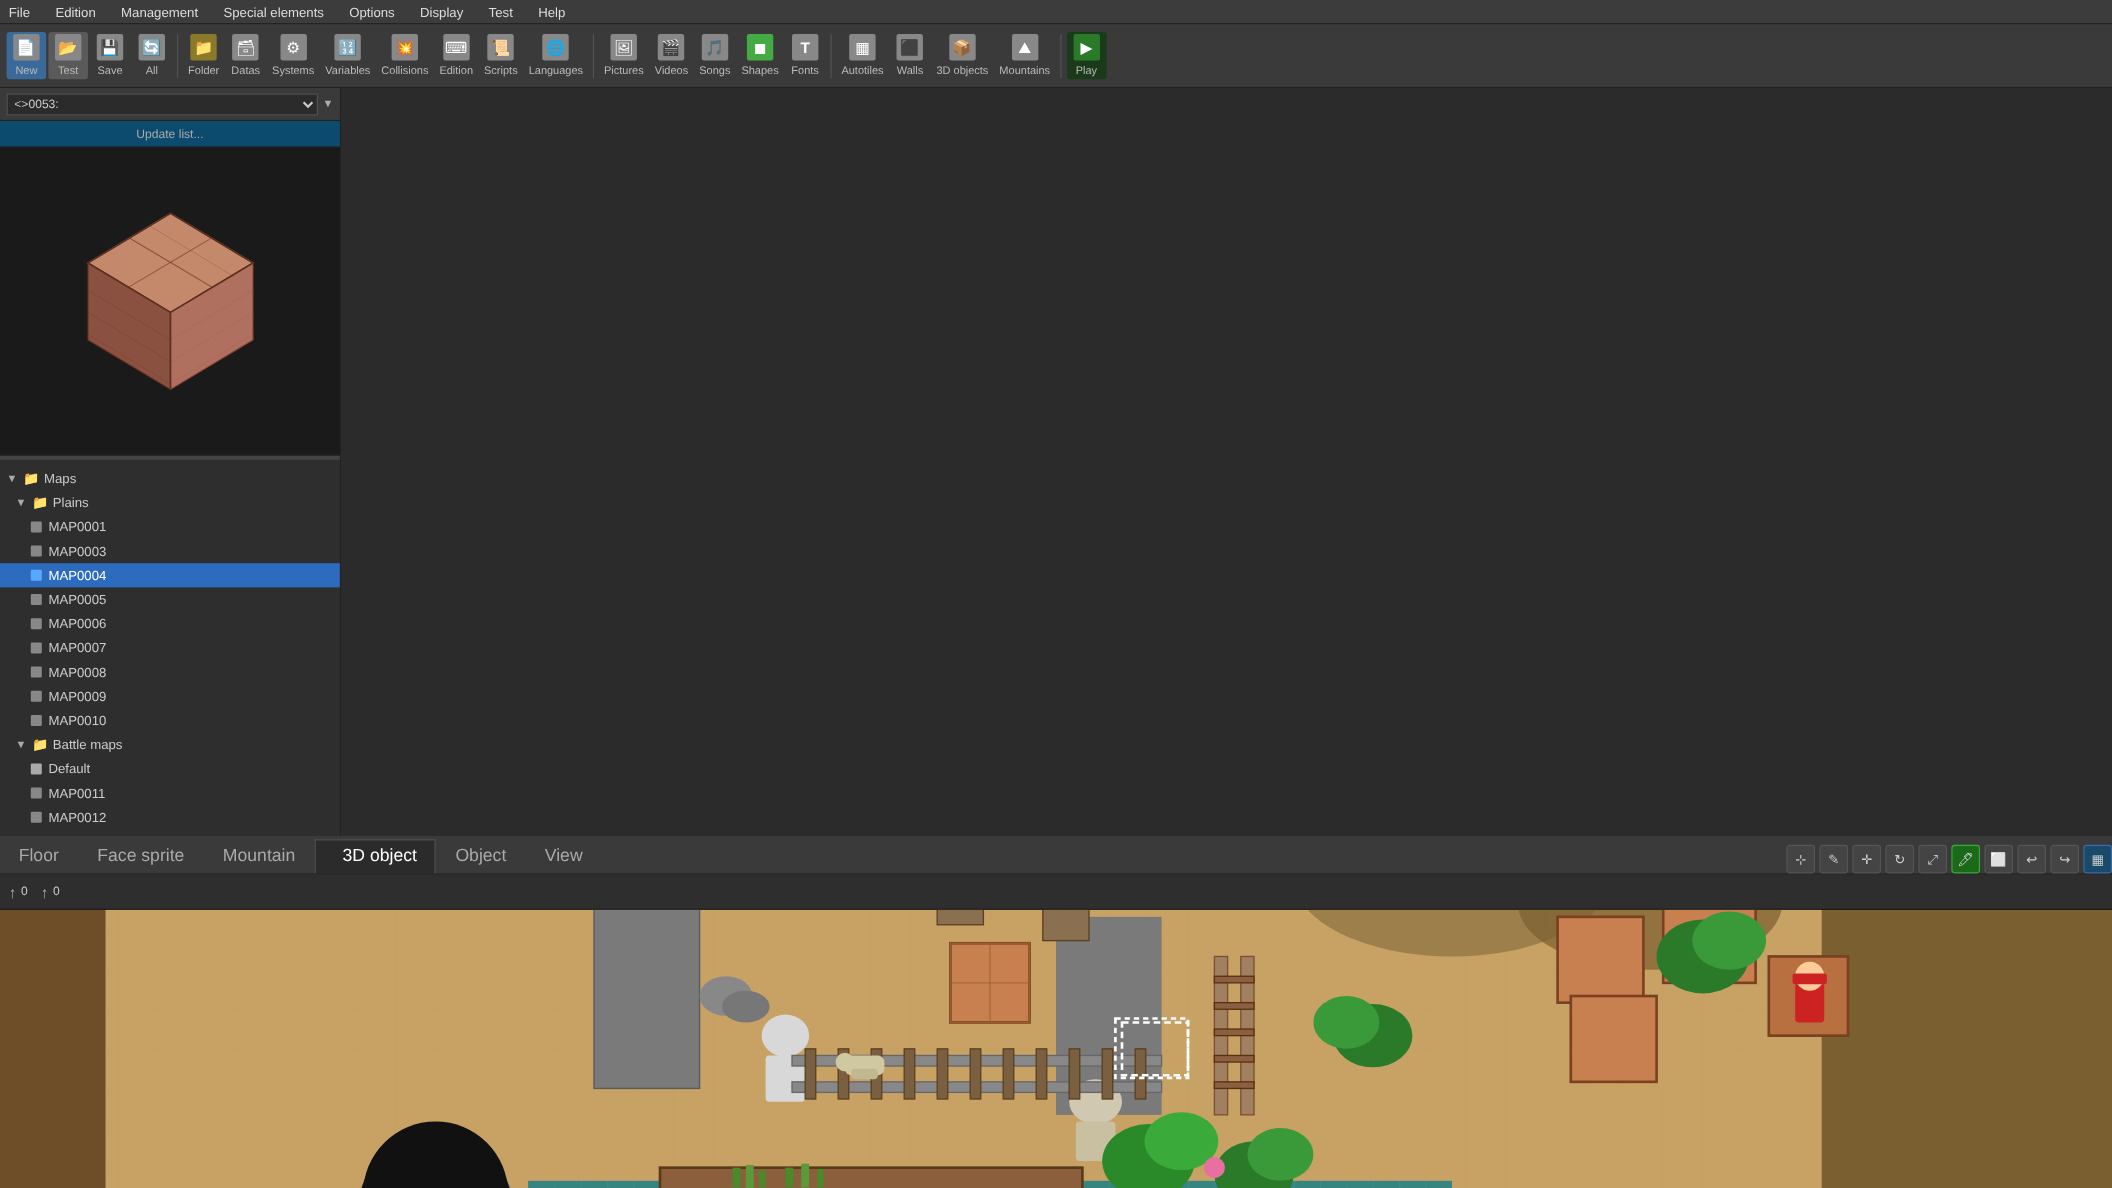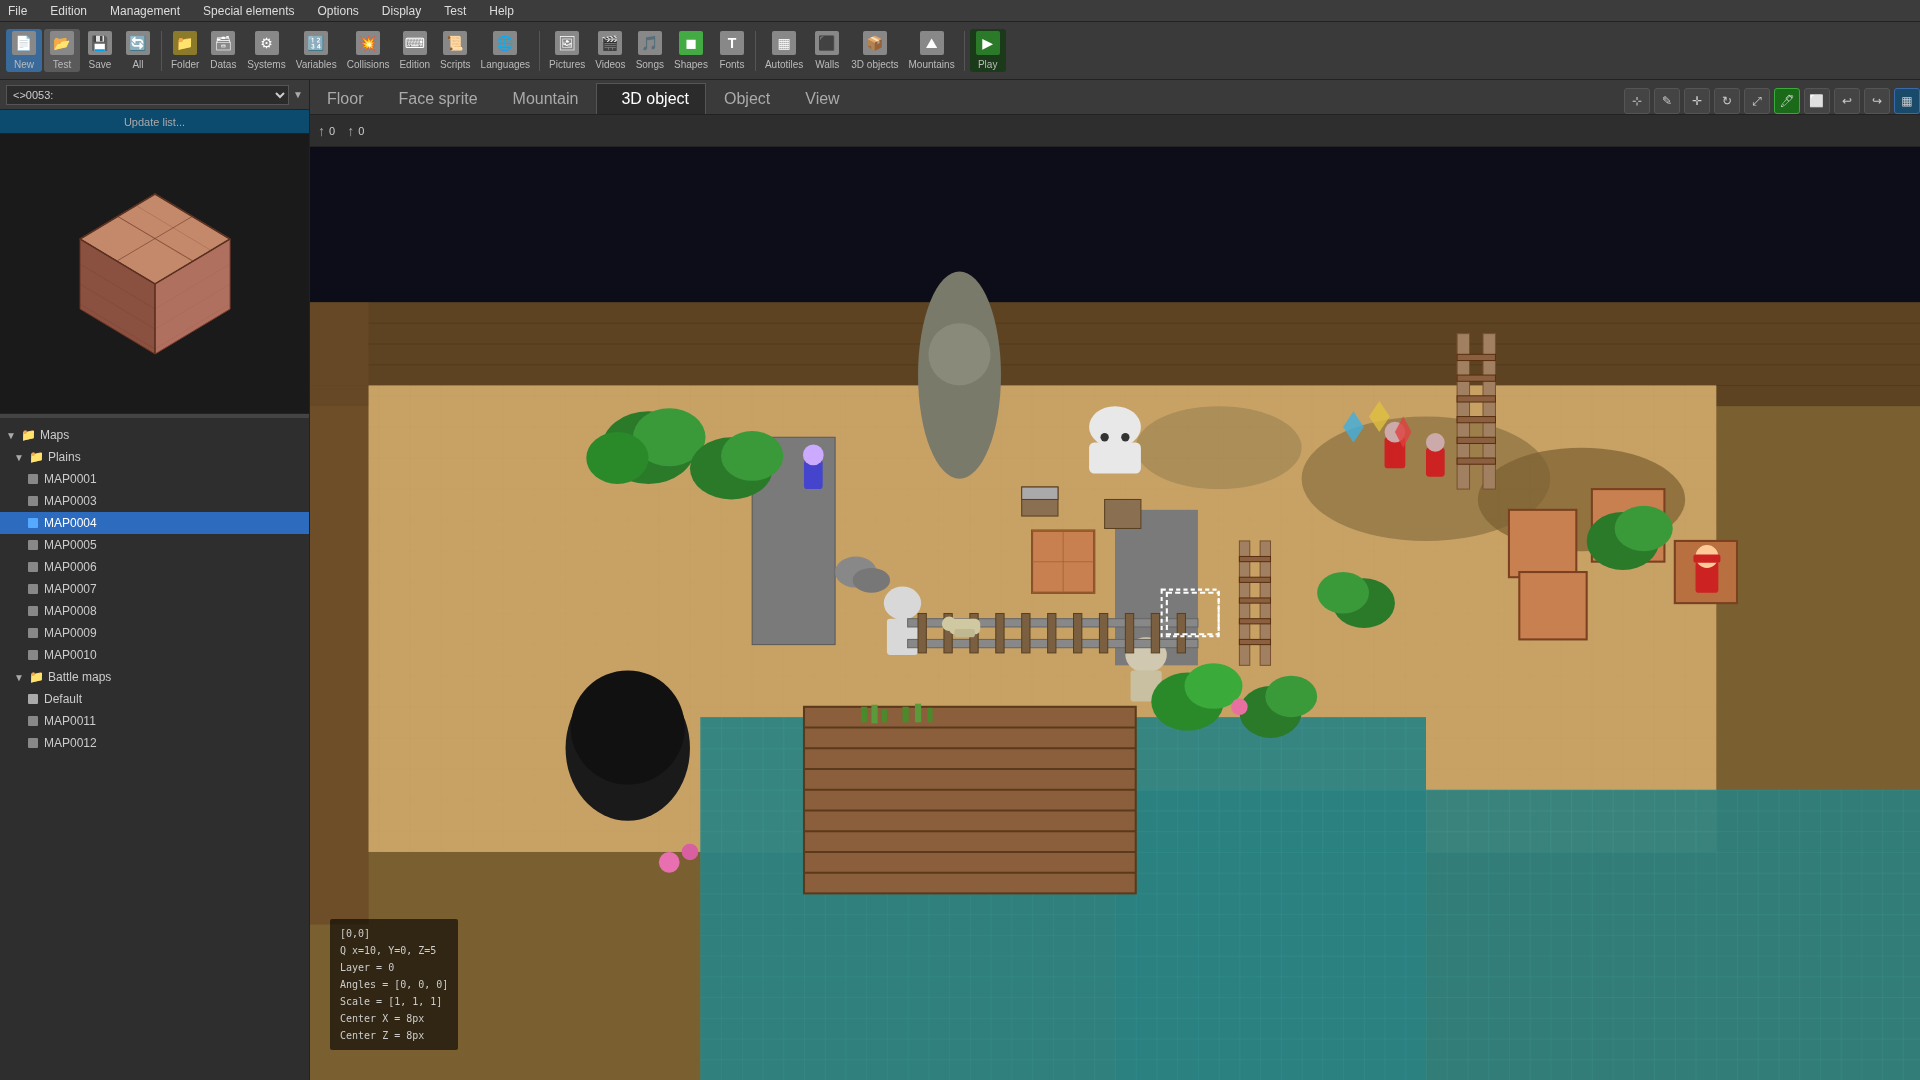--- a/index.html
+++ b/index.html
@@ -71,20 +71,21 @@
       width: 1px;
       height: 40px;
       background: #555;
       margin: 0 3px;
     }
 
     
     #main {
       display: flex;
       height: calc(1080px - 22px - 58px);
+      flex-direction: column;
     }
 
     
     #left-panel {
       width: 310px;
       background: #2e2e2e;
       border-right: 1px solid #222;
       display: flex;
       flex-direction: column;
     }
@@ -750,25 +751,16 @@
           <rect x="555" y="540" width="6" height="15" fill="#4a8a2a"></rect>
           <rect x="565" y="538" width="6" height="18" fill="#5a9a3a"></rect>
           <rect x="575" y="542" width="5" height="13" fill="#4a8a2a"></rect>
           <rect x="595" y="540" width="6" height="15" fill="#4a8a2a"></rect>
           <rect x="607" y="537" width="6" height="18" fill="#5a9a3a"></rect>
           <rect x="619" y="541" width="5" height="14" fill="#4a8a2a"></rect>
 
         </svg>
 
         
-        <div class="info-overlay">
-          <div>[0,0]</div>
-          <div>Q x=10, Y=0, Z=5</div>
-          <div>Layer = 0</div>
-          <div>Angles = [0, 0, 0]</div>
-          <div>Scale = [1, 1, 1]</div>
-          <div>Center X = 8px</div>
-          <div>Center Z = 8px</div>
-        </div>
       </div>
     </div>
   </div>
 </div>
 
 </body></html>

